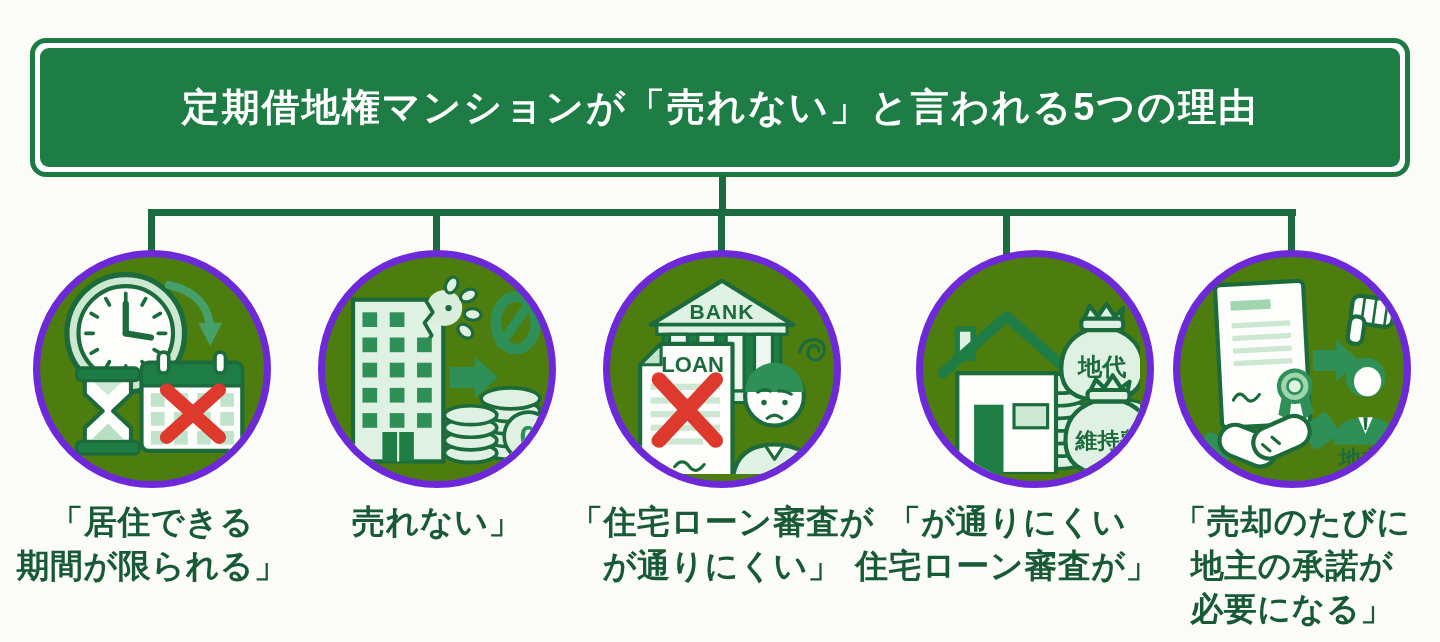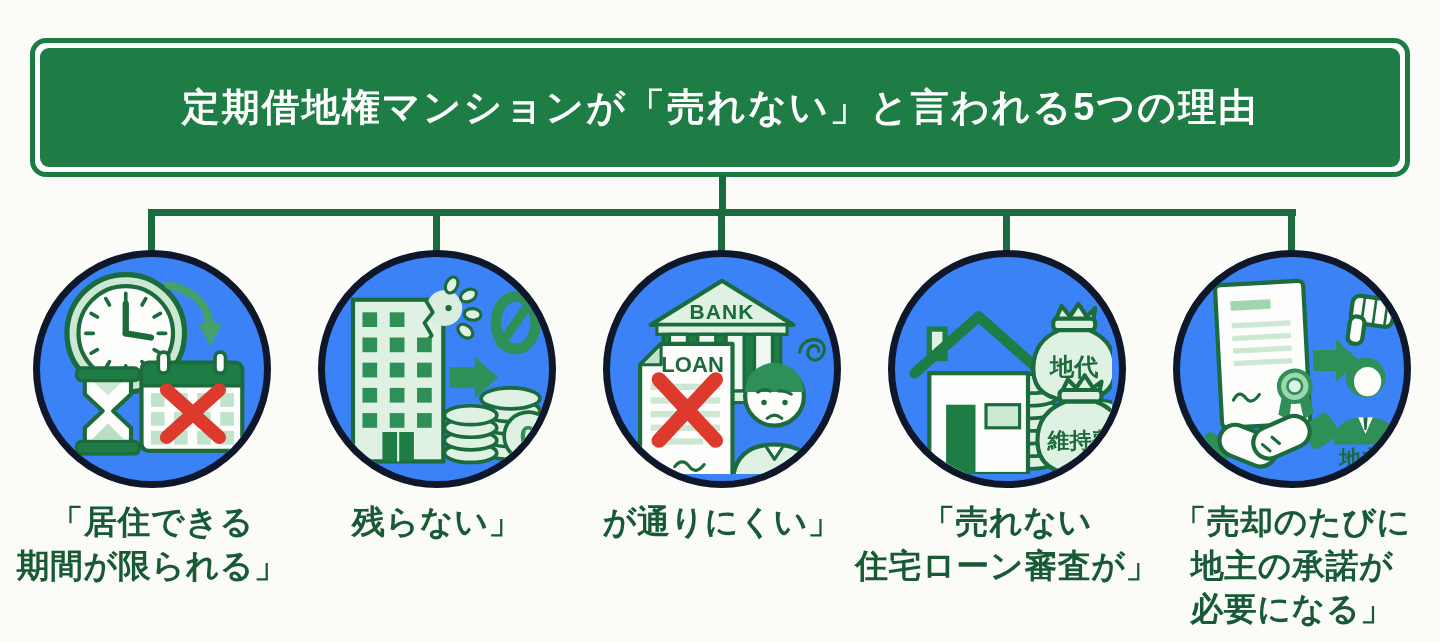--- a/index.html
+++ b/index.html
@@ -20,21 +20,21 @@
     display:flex;align-items:center;justify-content:center;
   }
   .banner-title{
     color:#ffffff;font-size:38px;font-weight:800;letter-spacing:2px;white-space:nowrap;
   }
   
   .conn{position:absolute;background:#1a6b3d;}
   
   .circle{
     position:absolute;top:250px;width:238px;height:238px;border-radius:50%;
-    box-sizing:border-box;background:#3b82f6;border:7px solid #0f172a;
+    box-sizing:border-box;background:#4d7c0f;border:7px solid #6d28d9;
     display:flex;align-items:center;justify-content:center;overflow:hidden;
   }
   .circle svg{display:block;}
   
   .caption{
     position:absolute;top:500px;width:340px;text-align:center;
     color:#175a35;font-size:33px;font-weight:800;line-height:1.32;letter-spacing:.5px;
     white-space:nowrap;
   }
   svg text{font-family:"Liberation Sans","DejaVu Sans",sans-serif;}
@@ -226,21 +226,21 @@
           <path d="M143,147 q7,-6 14,0"></path>
         </g>
         <circle cx="140" cy="132" r="2.6" fill="#1b6b3c"></circle>
           <circle cx="160" cy="132" r="2.6" fill="#1b6b3c"></circle>
         <path d="M110,208 q2,-36 40,-36 q38,0 40,36 z" fill="#dff1e3" stroke="#1b6b3c" stroke-width="4"></path>
         <path d="M142,174 l8,12 8,-12" fill="#fdfdfb" stroke="#1b6b3c" stroke-width="3" stroke-linejoin="round"></path>
       </g>
     </svg>
   </div>
 
-  <div class="circle" style="left:888px;justify-content:center;">
+  <div class="circle" style="left:916px;justify-content:center;">
     <svg width="210" height="210" viewBox="0 0 200 200">
 
       <g fill="#dff1e3" stroke="#1b6b3c" stroke-width="3.5">
         <ellipse cx="122" cy="186" rx="27" ry="9"></ellipse>
           <ellipse cx="122" cy="174" rx="27" ry="9"></ellipse>
         <ellipse cx="122" cy="162" rx="27" ry="9"></ellipse>
           <ellipse cx="122" cy="150" rx="27" ry="9"></ellipse>
         <ellipse cx="122" cy="138" rx="27" ry="9"></ellipse>
           <ellipse cx="122" cy="126" rx="27" ry="9"></ellipse>
         <ellipse cx="122" cy="114" rx="27" ry="9"></ellipse>
@@ -332,27 +332,28 @@
       </g>
       <text x="166" y="192" font-size="21" font-weight="bold" fill="#1b6b3c" text-anchor="middle">地主</text>
     </svg>
   </div>
 
   <div class="caption" style="left:-18px;">
     <div>「居住できる</div>
     <div>期間が限られる」</div>
   </div>
   <div class="caption" style="left:267px;">
-    <div>残らない」</div>
+    <div>売れない」</div>
   </div>
   <div class="caption" style="left:552px;">
+    <div>「住宅ローン審査が</div>
     <div>が通りにくい」</div>
   </div>
   <div class="caption" style="left:837px;">
-    <div>「売れない</div>
+    <div>「が通りにくい</div>
     <div>住宅ローン審査が」</div>
   </div>
   <div class="caption" style="left:1122px;">
     <div>「売却のたびに</div>
     <div>地主の承諾が</div>
     <div>必要になる」</div>
   </div>
 
 </div>
 

